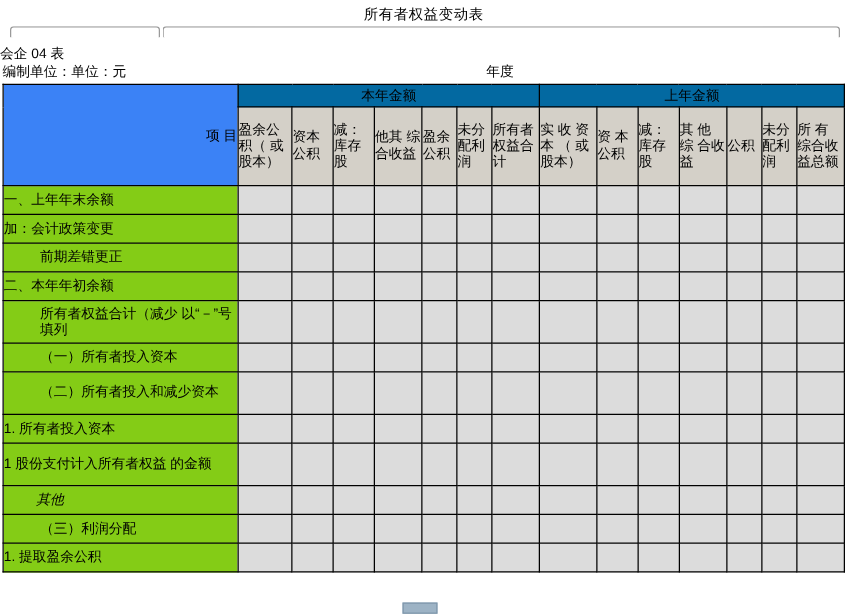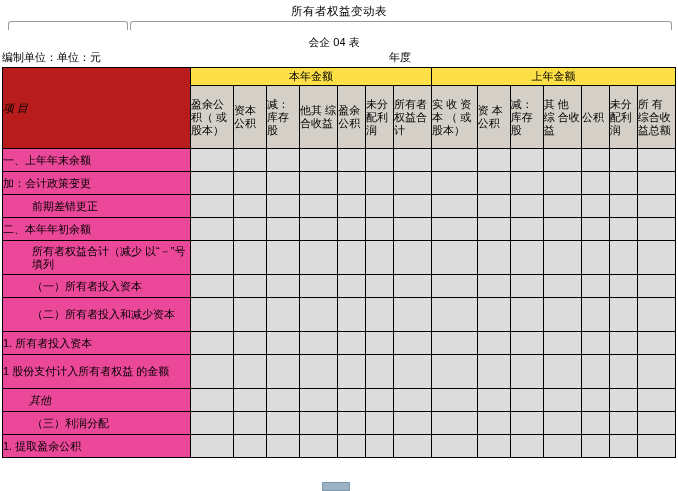--- a/index.html
+++ b/index.html
@@ -35,21 +35,21 @@
     position: absolute;
     border-top: 1px solid #9a9a9a;
     border-left: 1px solid #9a9a9a;
     border-right: 1px solid #9a9a9a;
     height: 8px;
     background: #ffffff;
     border-top-left-radius: 3px;
     border-top-right-radius: 3px;
   }
   .form-no {
-    text-align: center;
+    text-align: left;
     padding-right: 10px;
     font-size: 11px;
     margin-top: 4px;
   }
   .meta-row {
     display: flex;
     align-items: flex-end;
     font-size: 11px;
     padding: 0 6px 2px 2px;
     position: relative;
@@ -70,42 +70,41 @@
     margin-left: 2px;
   }
   table.sheet td, table.sheet th {
     border: 1px solid #000000;
     padding: 0;
     vertical-align: middle;
     font-weight: normal;
     font-size: 11px;
   }
   .hdr {
-    background: #b91c1c;
-    text-align: left;
+    background: #3b82f6;
+    text-align: right;
     height: 16px;
-    font-style: italic;
   }
   .hdr-group {
-    background: #fde047;
+    background: #0369a1;
     text-align: center;
     height: 17px;
   }
   .hdr-sub {
     background: #d4d0c8;
     text-align: left;
     height: 62px;
     line-height: 13px;
     vertical-align: top;
     padding: 1px 0 0 1px;
     word-break: break-all;
     font-size: 11px;
   }
   .item-col {
-    background: #ec4899;
+    background: #84cc16;
     height: 16px;
     padding-left: 4px;
     white-space: normal;
     line-height: 13px;
     word-break: break-all;
   }
   .item-col.indent1 { padding-left: 29px; }
   .item-col.indent2 { padding-left: 26px; font-style: italic; }
   .cell {
     background: #dcdcdc;

